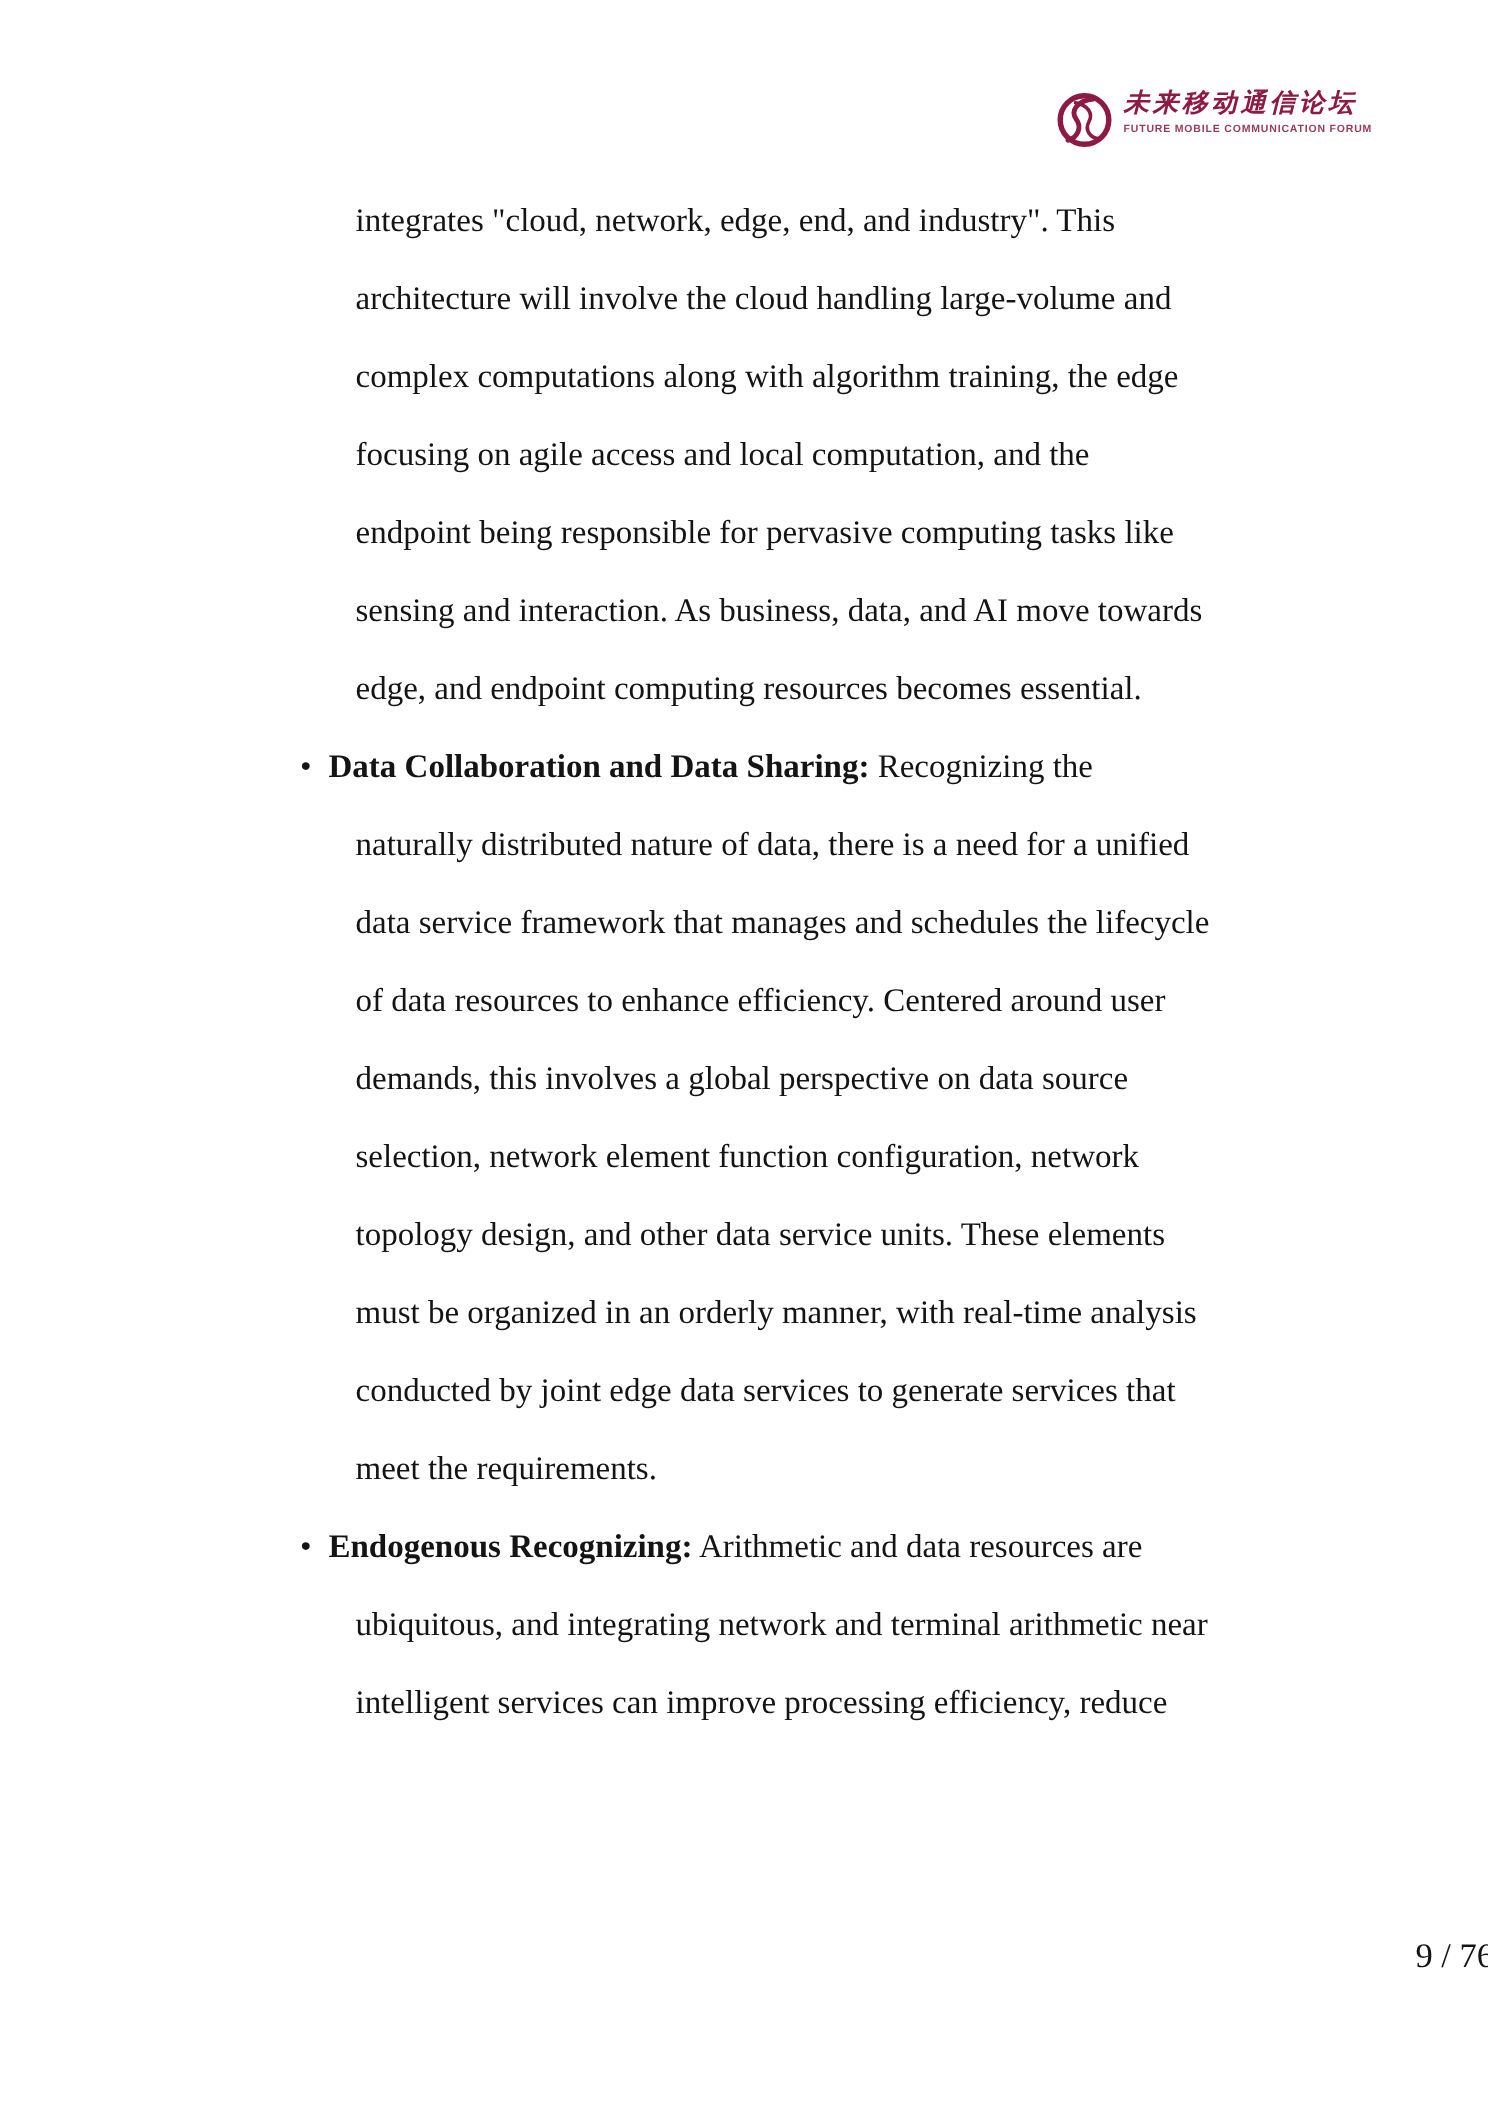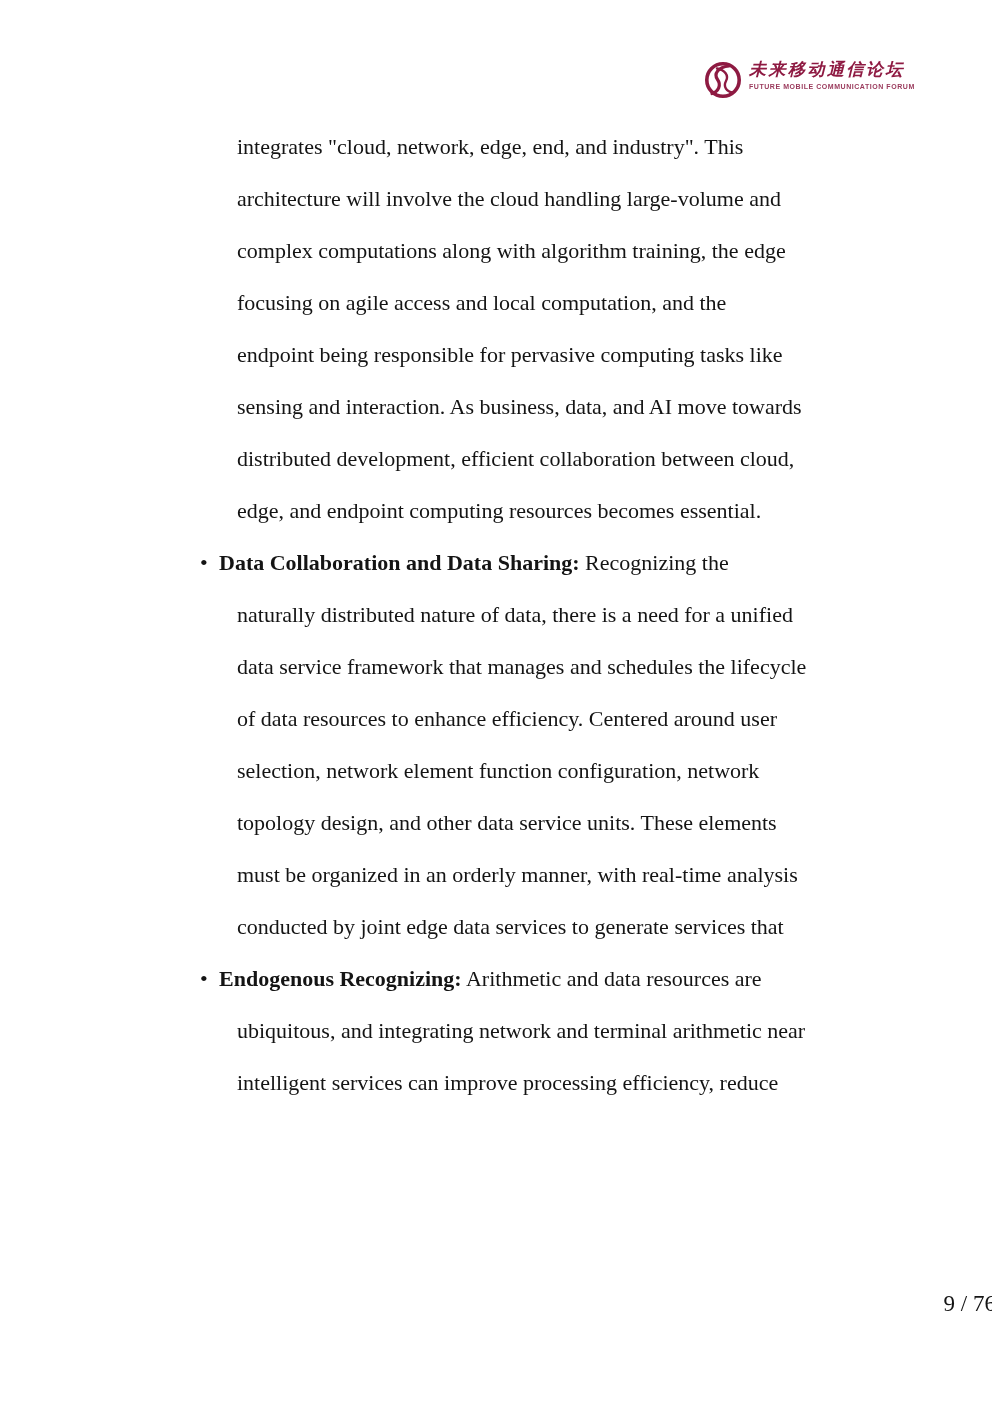--- a/index.html
+++ b/index.html
@@ -99,33 +99,34 @@
 </header>
 
 <main class="content">
 
   <div class="line">integrates "cloud, network, edge, end, and industry". This</div>
   <div class="line">architecture will involve the cloud handling large-volume and</div>
   <div class="line">complex computations along with algorithm training, the edge</div>
   <div class="line">focusing on agile access and local computation, and the</div>
   <div class="line">endpoint being responsible for pervasive computing tasks like</div>
   <div class="line">sensing and interaction. As business, data, and AI move towards</div>
-  <div class="line">distributed development, efficient collaboration between cloud,</div>
   <div class="line">edge, and endpoint computing resources becomes essential.</div>
 
   <div class="line bullet-first">
     <span class="bullet-marker">•</span><span class="bullet-bold">Data Collaboration and Data Sharing:</span><span> Recognizing the</span>
   </div>
   <div class="line">naturally distributed nature of data, there is a need for a unified</div>
   <div class="line">data service framework that manages and schedules the lifecycle</div>
   <div class="line">of data resources to enhance efficiency. Centered around user</div>
+  <div class="line">demands, this involves a global perspective on data source</div>
   <div class="line">selection, network element function configuration, network</div>
   <div class="line">topology design, and other data service units. These elements</div>
   <div class="line">must be organized in an orderly manner, with real-time analysis</div>
   <div class="line">conducted by joint edge data services to generate services that</div>
+  <div class="line">meet the requirements.</div>
 
   <div class="line bullet-first">
     <span class="bullet-marker">•</span><span class="bullet-bold">Endogenous Recognizing:</span><span> Arithmetic and data resources are</span>
   </div>
   <div class="line">ubiquitous, and integrating network and terminal arithmetic near</div>
   <div class="line">intelligent services can improve processing efficiency, reduce</div>
 
 </main>
 
 <footer class="footer">

